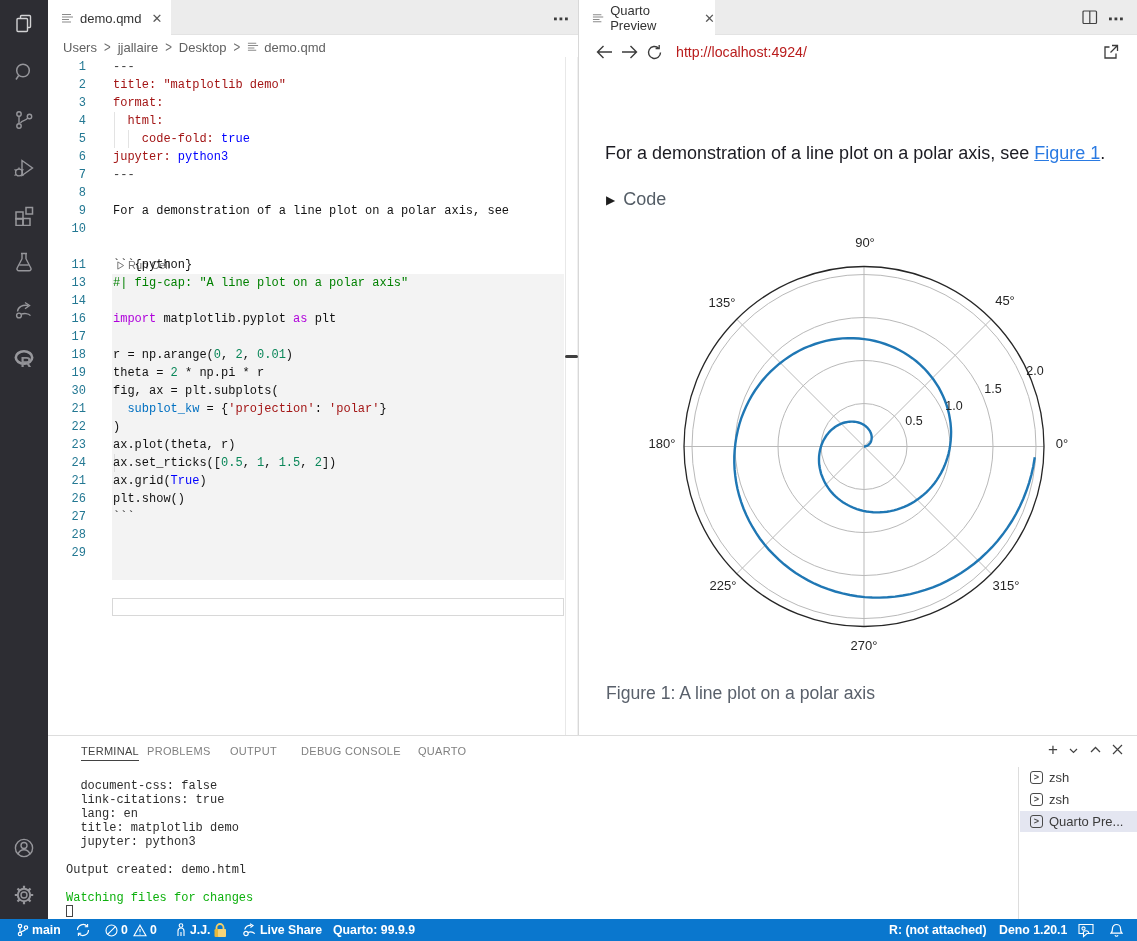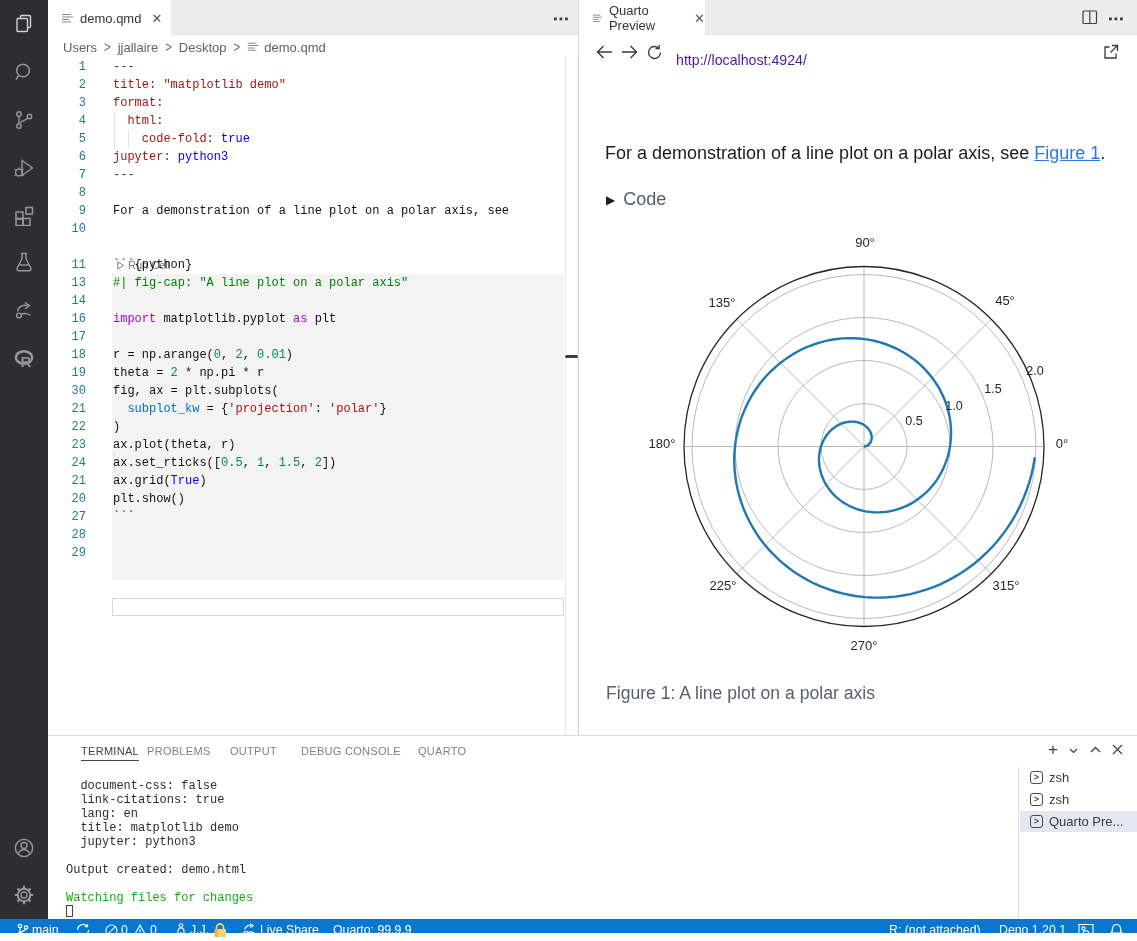--- a/index.html
+++ b/index.html
@@ -28,43 +28,43 @@
 #runcell{left:116px;top:256px;height:18px;line-height:19px;font-size:11px;color:#787878}
 .ig{position:absolute;width:1px;background:#e3e3e3}
 #sash{left:565px;top:57px;width:13px;height:678px;background:#fff;border-left:1px solid #e8e8e8;border-right:1px solid #f0f0f0}
 #sashdash{left:565px;top:355px;width:13px;height:3px;background:#3f3f3f;border-radius:2px}
 #esplit{left:578px;top:0;width:1px;height:735px;background:#d8d8d8}
 .mar{color:#a31515}.blu{color:#0000ff}.gry{color:#3b3b3b}.grn{color:#008000}
 .pur{color:#af00db}.num{color:#098658}.var{color:#0070c1}.mag{color:#af00db}
 
 #pgroup{left:579px;top:0;width:558px;height:735px;background:#fff}
 #ptabbar{position:absolute;left:0;top:0;width:558px;height:35px;background:#ececec;border-bottom:1px solid #e3e3e3}
-#ptab{width:126px}
+#ptab{width:136px}
 .pact{position:absolute;top:9px;color:#424242}
 #pnav{position:absolute;left:0;top:36px;width:558px;height:32px;background:#fff}
-#purl{position:absolute;left:97px;top:16px;font-size:14.2px;color:#4c1d95}
+#purl{position:absolute;left:97px;top:8px;font-size:14.2px;color:#b91c1c}
 #h1t{position:absolute;left:25px;top:87px;font-size:29.5px;font-weight:700;color:#17171d;letter-spacing:-.3px}
 #para{position:absolute;left:26px;top:143px;font-size:18px;color:#1b1b22}
 #para a{color:#2a7ae2;text-decoration:underline}
 #codefold{position:absolute;left:27px;top:189px;font-size:18px;color:#545d66}
 #codefold .tri{color:#1d1d1d;font-size:12px;margin-right:8px;vertical-align:1px}
 #figcap{position:absolute;left:27px;top:683px;font-size:17.6px;color:#59606b}
 
 #panel{left:48px;top:735px;width:1089px;height:184px;background:#fff;border-top:1px solid #ddd}
 .ptab{position:absolute;top:9px;font-size:11px;color:#808080;letter-spacing:.3px}
 .ptab.on{color:#424242;border-bottom:1px solid #424242;padding-bottom:3px}
 #term{position:absolute;left:18px;top:43px;font-family:"Liberation Mono",monospace;font-size:12px;line-height:14px;white-space:pre;color:#2d2d2d}
 #tcursor{position:absolute;left:18px;top:169px;width:7px;height:12px;border:1px solid #454545}
 #tlistsep{position:absolute;left:970px;top:31px;width:1px;height:153px;background:#ddd}
 .trow{position:absolute;left:972px;width:117px;height:21px;display:flex;align-items:center;font-size:13px;color:#3b3b3b}
 .trow.sel{background:#e4e6f1}
 .ticon{width:13px;height:13px;border:1.2px solid #4a4a4a;border-radius:3px;margin-left:10px;margin-right:6px;font-size:9px;line-height:11px;text-align:center;color:#4a4a4a;font-weight:700}
 .pacticon{position:absolute;top:5px;color:#424242}
 
-#sbar{left:0;top:919px;width:1137px;height:14px;background:#0a77ce;color:#fff;font-size:12.3px;font-weight:400}
+#sbar{left:0;top:919px;width:1137px;height:22px;background:#0a77ce;color:#fff;font-size:12.3px;font-weight:700}
 #sbar .it{position:absolute;top:0;height:22px;display:flex;align-items:center;white-space:nowrap}
 svg{display:block}
 </style></head>
 <body>
 <div id="stage">
 <div id="abar" class="abs">
 <svg class="aicon" style="top:12px" viewBox="0 0 24 24" fill="none" stroke="#d2d2d4" stroke-width="1.4">
         <path d="M8.5 6.5v-2a1 1 0 0 1 1-1h8a1 1 0 0 1 1 1v10a1 1 0 0 1-1 1h-2"></path>
         <rect x="5" y="6.5" width="10.5" height="13" rx="1"></rect>
       </svg>
@@ -173,21 +173,21 @@
 <div class="row"><span class="ln">16</span><span class="cd"><span class="pur">import</span> matplotlib.pyplot <span class="pur">as</span> plt</span></div>
 <div class="row"><span class="ln">17</span></div>
 <div class="row"><span class="ln">18</span><span class="cd">r = np.arange(<span class="num">0</span>, <span class="num">2</span>, <span class="num">0.01</span>)</span></div>
 <div class="row"><span class="ln">19</span><span class="cd">theta = <span class="num">2</span> * np.pi * r</span></div>
 <div class="row"><span class="ln">30</span><span class="cd">fig, ax = plt.subplots(</span></div>
 <div class="row"><span class="ln">21</span><span class="cd">  <span class="var">subplot_kw</span> = {<span class="mar">'projection'</span>: <span class="mar">'polar'</span>}</span></div>
 <div class="row"><span class="ln">22</span><span class="cd">)</span></div>
 <div class="row"><span class="ln">23</span><span class="cd">ax.plot(theta, r)</span></div>
 <div class="row"><span class="ln">24</span><span class="cd">ax.set_rticks([<span class="num">0.5</span>, <span class="num">1</span>, <span class="num">1.5</span>, <span class="num">2</span>])</span></div>
 <div class="row"><span class="ln">21</span><span class="cd">ax.grid(<span class="blu">True</span>)</span></div>
-<div class="row"><span class="ln">20</span><span class="cd">plt.show()</span></div>
+<div class="row"><span class="ln">26</span><span class="cd">plt.show()</span></div>
 <div class="row"><span class="ln">27</span><span class="cd">```</span></div>
 <div class="row"><span class="ln">28</span></div>
 <div class="row"><span class="ln">29</span></div>
 </div>
 </div>
 <div class="abs" id="sash"></div>
 <div class="abs" id="sashdash"></div>
 <div class="abs" id="esplit"></div>
 <div id="pgroup" class="abs">
 <div id="ptabbar"></div>

